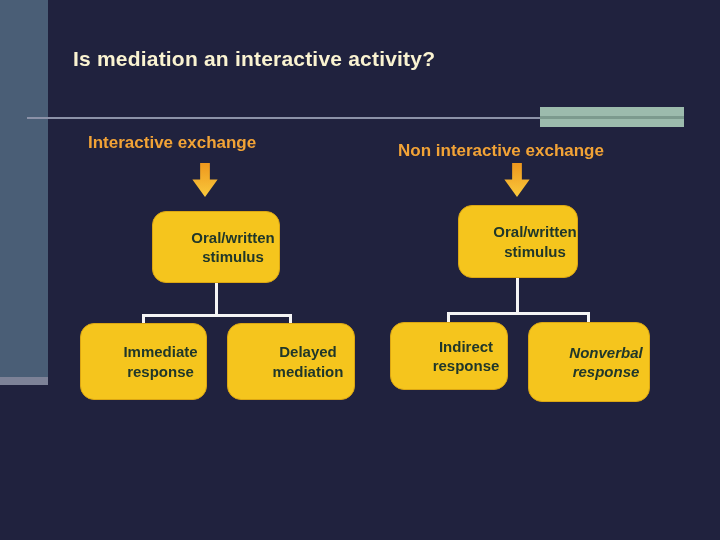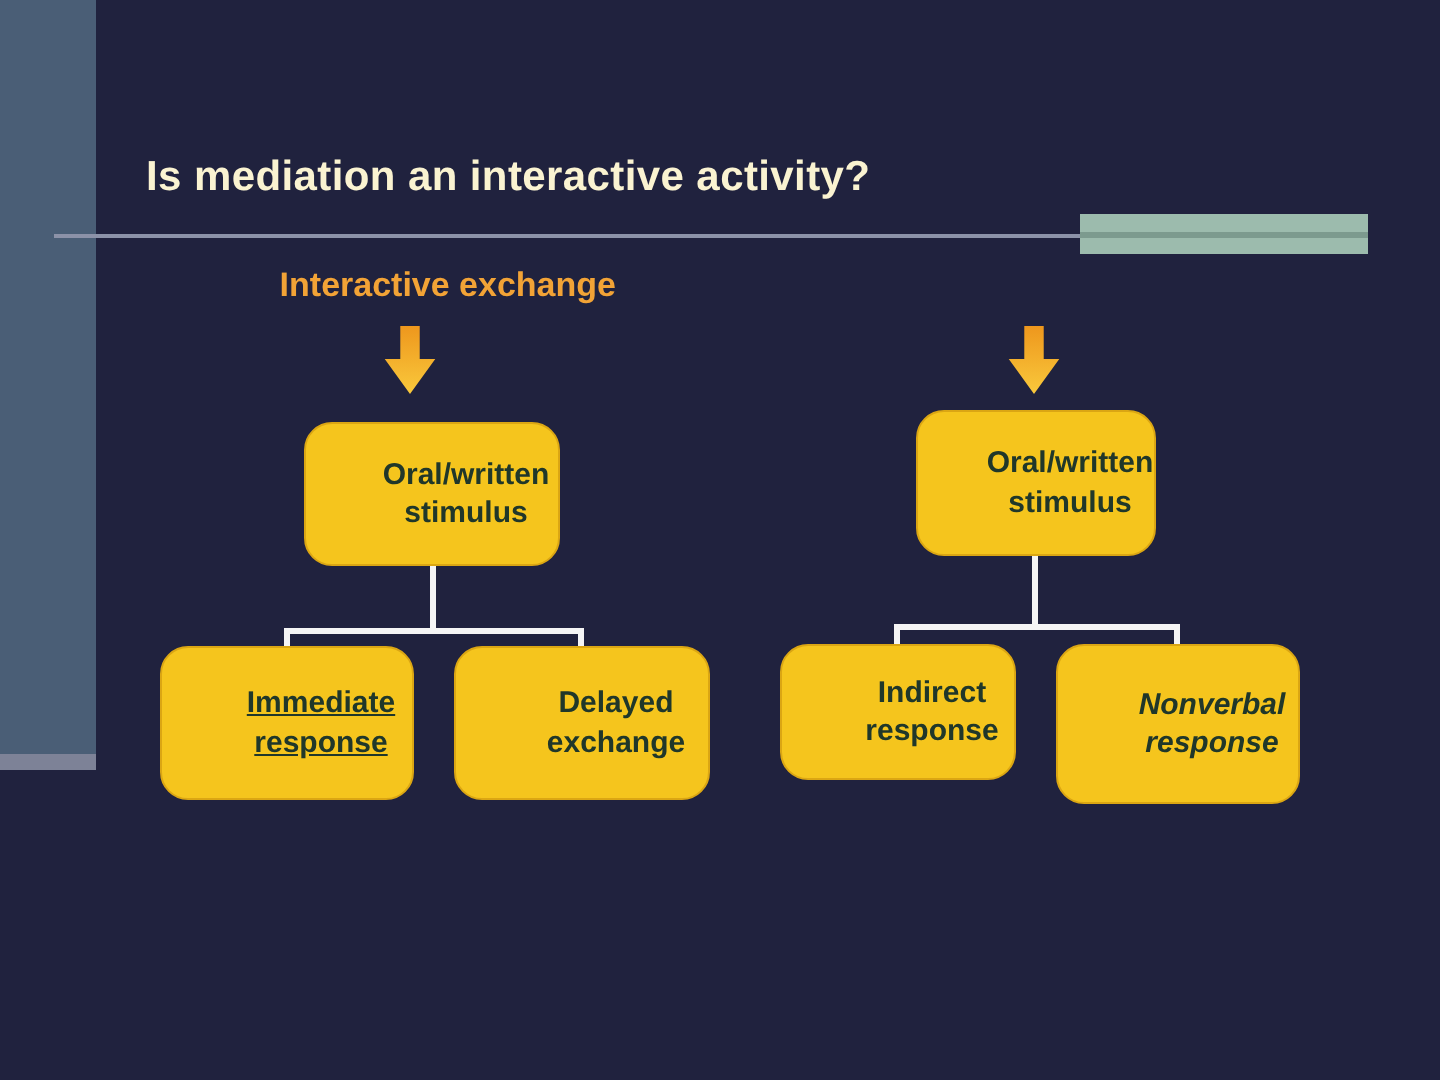--- a/index.html
+++ b/index.html
@@ -14,21 +14,21 @@
     position: absolute; left: 0; top: 0;
     width: 48px; height: 385px;
     background: #4A5E76;
   }
   .side-bar-edge {
     position: absolute; left: 0; top: 377px;
     width: 48px; height: 8px;
     background: #7D8297;
   }
   .slide-title {
-    position: absolute; left: 73px; top: 77px; width: 610px;
+    position: absolute; left: 73px; top: 47px; width: 610px;
     font-size: 21px; font-weight: bold; color: #FAF3D1;
     letter-spacing: 0.2px;
   }
   .title-rule {
     position: absolute; left: 27px; top: 117px;
     width: 657px; height: 2px;
     background: #8C92A8;
   }
   .title-accent {
     position: absolute; left: 540px; top: 107px;
@@ -36,21 +36,21 @@
     background: #9CBBAD;
   }
   .title-accent-line {
     position: absolute; left: 0; top: 9px;
     width: 100%; height: 3px;
     background: #7C9A8E;
   }
   .col-header {
     position: absolute;
     font-size: 17px; font-weight: bold; color: #F2A336;
-    text-align: right;
+    text-align: left;
   }
   .col-header.left  { left: 88px;  top: 133px; width: 220px; }
   .col-header.right { left: 398px; top: 141px; width: 285px; }
   .down-arrow { position: absolute; width: 26px; height: 34px; }
   .down-arrow.left  { left: 192px; top: 163px; }
   .down-arrow.right { left: 504px; top: 163px; }
   .conn { position: absolute; background: #F5F5F5; }
   .ybox {
     position: absolute;
     background: #F5C51D;
@@ -60,40 +60,41 @@
     font-size: 15px; font-weight: bold;
     line-height: 1.3;
     display: flex; align-items: center; justify-content: center;
     text-align: center;
     white-space: pre-line;
     box-sizing: border-box;
     padding-left: 34px;
   }
   .stim-left  { left: 152px; top: 211px; width: 128px; height: 72px; }
   .stim-right { left: 458px; top: 205px; width: 120px; height: 73px; }
-  .resp-1 { left: 80px;  top: 323px; width: 127px; height: 77px; text-decoration: underline; }
+  .resp-1 { left: 80px;  top: 323px; width: 127px; height: 77px; }
   .resp-2 { left: 227px; top: 323px; width: 128px; height: 77px; }
   .resp-3 { left: 390px; top: 322px; width: 118px; height: 68px; }
   .resp-4 { left: 528px; top: 322px; width: 122px; height: 80px; font-style: italic; }
 </style>
 </head>
 <body>
 
 <div class="slide">
 
   <div class="side-bar"></div>
   <div class="side-bar-edge"></div>
 
   <div class="slide-title">Is mediation an interactive activity?</div>
   <div class="title-rule"></div>
   <div class="title-accent">
     <div class="title-accent-line"></div>
   </div>
 
   <div class="col-header left">Interactive exchange</div>
+  <div class="col-header right">Non interactive exchange</div>
 
   <svg class="down-arrow left" viewBox="0 0 26 35">
     <defs>
       <linearGradient id="ag1" x1="0" y1="0" x2="0" y2="1">
         <stop offset="0" stop-color="#EE971D"></stop>
           <stop offset="1" stop-color="#F9C93C"></stop>
       </linearGradient>
     </defs>
     <polygon points="8,0 18,0 18,17 26,17 13,35 0,17 8,17" fill="url(#ag1)"></polygon>
   </svg>
@@ -117,19 +118,19 @@
   <div class="conn" style="left:447px; top:312px; width:3px; height:12px;"></div>
   <div class="conn" style="left:587px; top:312px; width:3px; height:12px;"></div>
 
   <div class="ybox stim-left">Oral/written
 stimulus</div>
   <div class="ybox stim-right">Oral/written
 stimulus</div>
   <div class="ybox resp-1">Immediate
 response</div>
   <div class="ybox resp-2">Delayed
-exchange</div>
+mediation</div>
   <div class="ybox resp-3">Indirect
 response</div>
   <div class="ybox resp-4">Nonverbal
 response</div>
 
 </div>
 
 </body></html>

